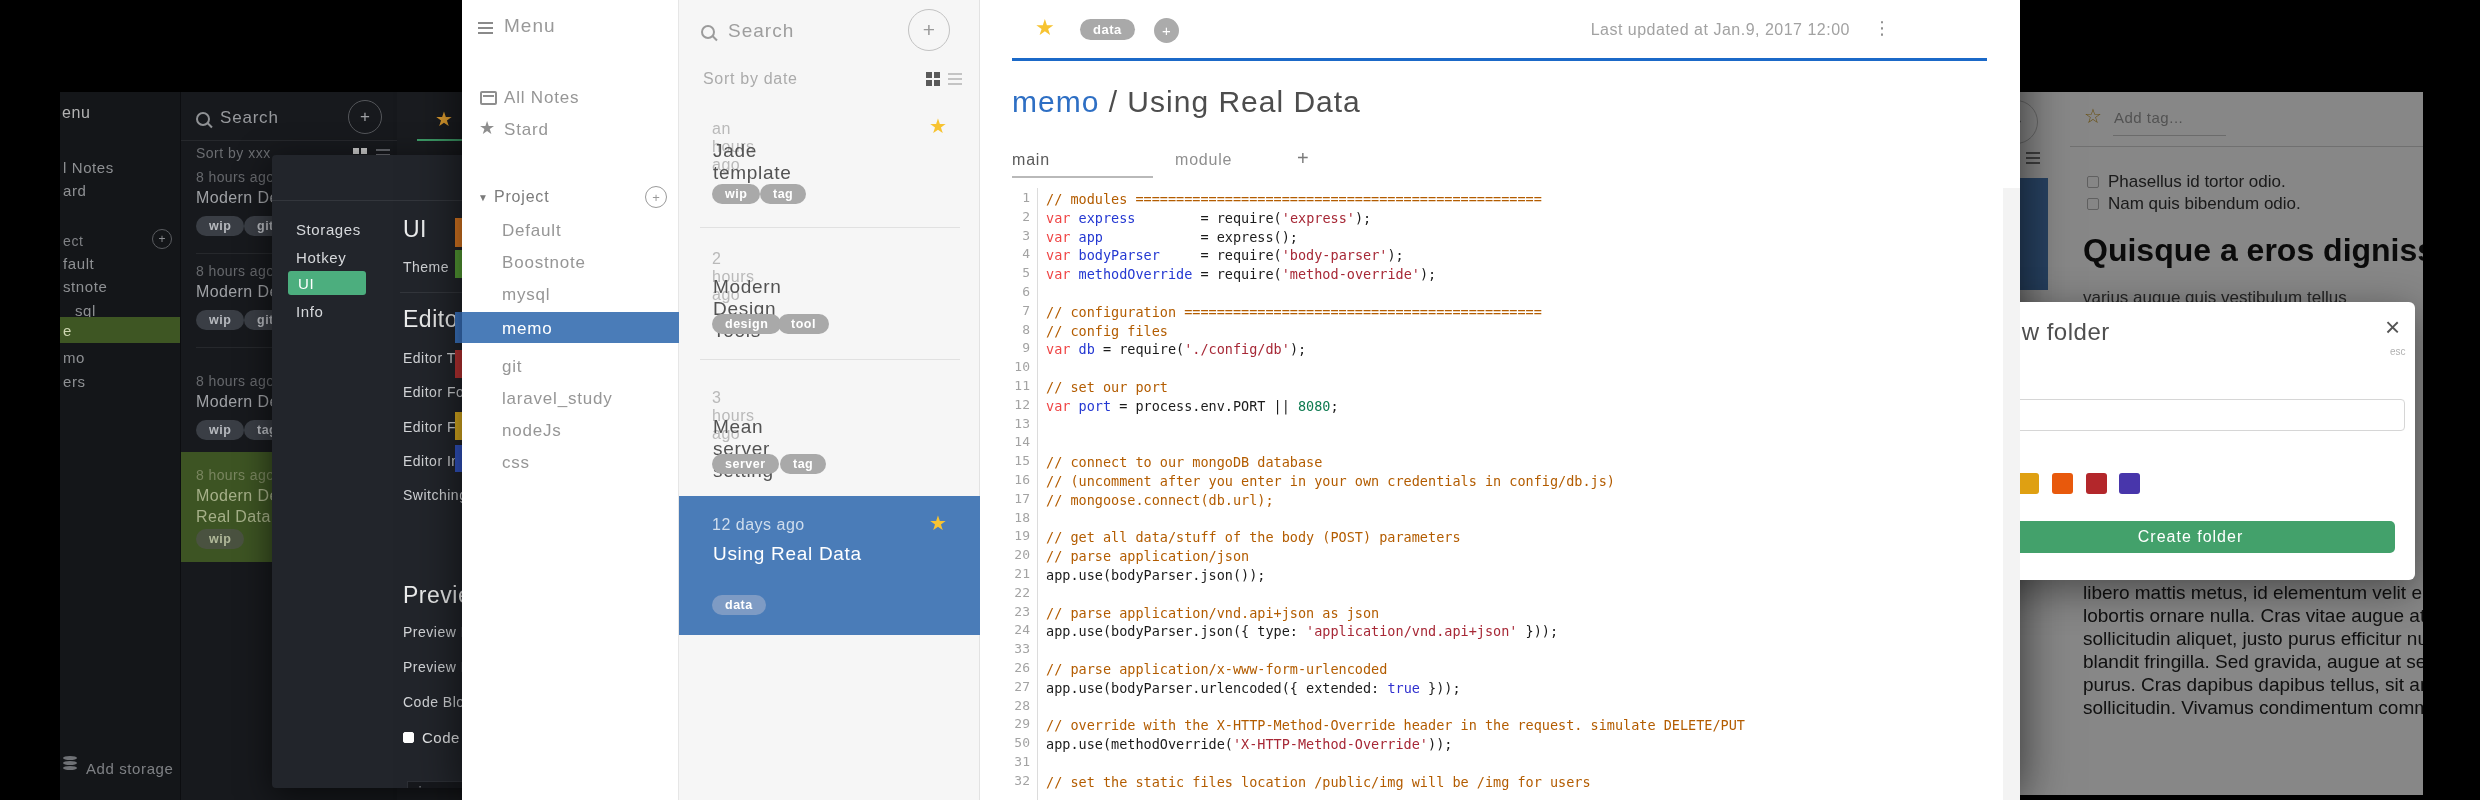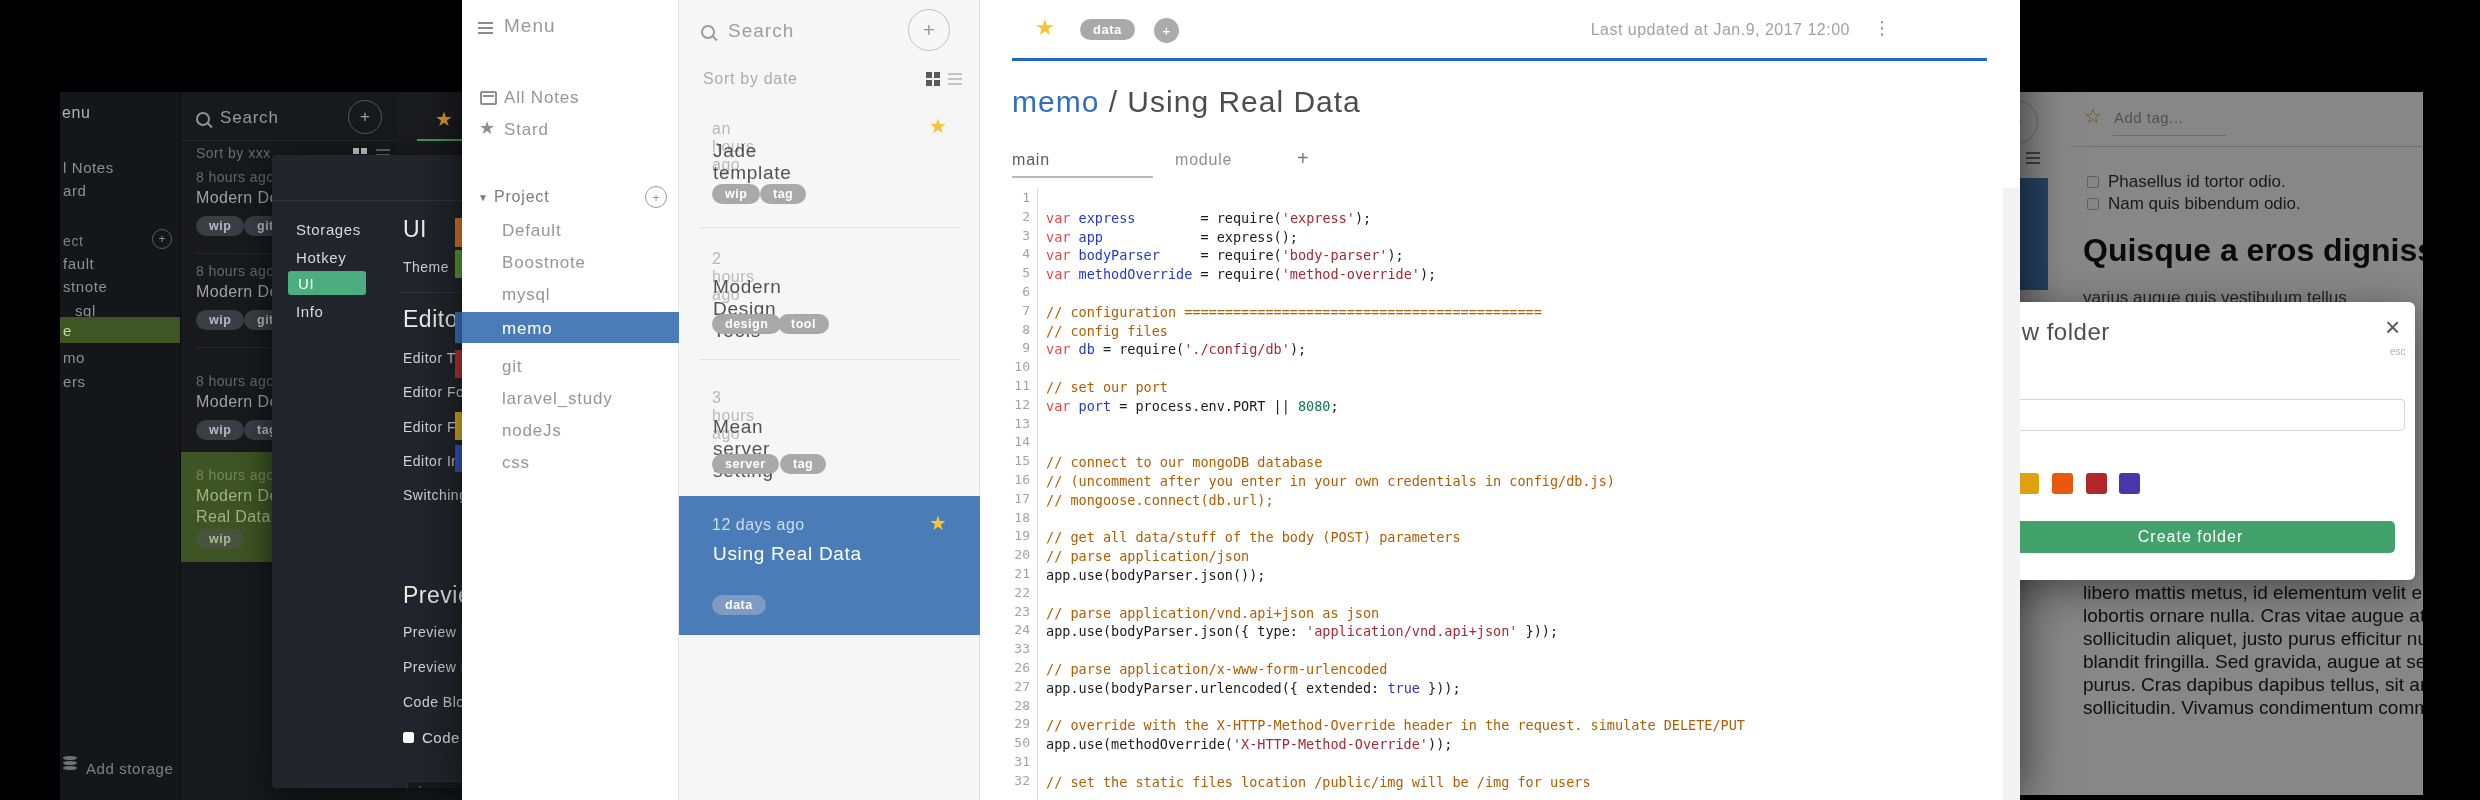--- a/index.html
+++ b/index.html
@@ -294,20 +294,21 @@
       <div class="abs" style="left:32px;top:151px;font-size:16px;color:#5a5a5a;letter-spacing:.8px;">main</div>
       <div class="abs" style="left:32px;top:176px;width:141px;height:2px;background:#b9b9b9;"></div>
       <div class="abs" style="left:195px;top:151px;font-size:16px;color:#8f8f8f;letter-spacing:.8px;">module</div>
       <div class="abs" style="left:317px;top:147px;font-size:20px;color:#7a7a7a;">+</div>
 
       <div class="abs" style="left:1023px;top:188px;width:17px;height:612px;background:#f3f3f3;"></div>
       <div class="abs" style="left:57px;top:188px;width:1px;height:612px;background:#dcdcdc;"></div>
       <div id="code-lines">
           <div class="code-line" style="top: 190px;">
             <span class="ln">1</span>
+            <span class="code-text"><span class="tk-c">// modules ==================================================</span></span>
           </div>
           <div class="code-line" style="top: 208.8px;">
             <span class="ln">2</span>
             <span class="code-text"><span class="tk-k">var</span><span class="tk-p"> </span><span class="tk-i">express</span><span class="tk-p">        = require(</span><span class="tk-s">'express'</span><span class="tk-p">);</span></span>
           </div>
           <div class="code-line" style="top: 227.6px;">
             <span class="ln">3</span>
             <span class="code-text"><span class="tk-k">var</span><span class="tk-p"> </span><span class="tk-i">app</span><span class="tk-p">            = express();</span></span>
           </div>
           <div class="code-line" style="top: 246.4px;">

